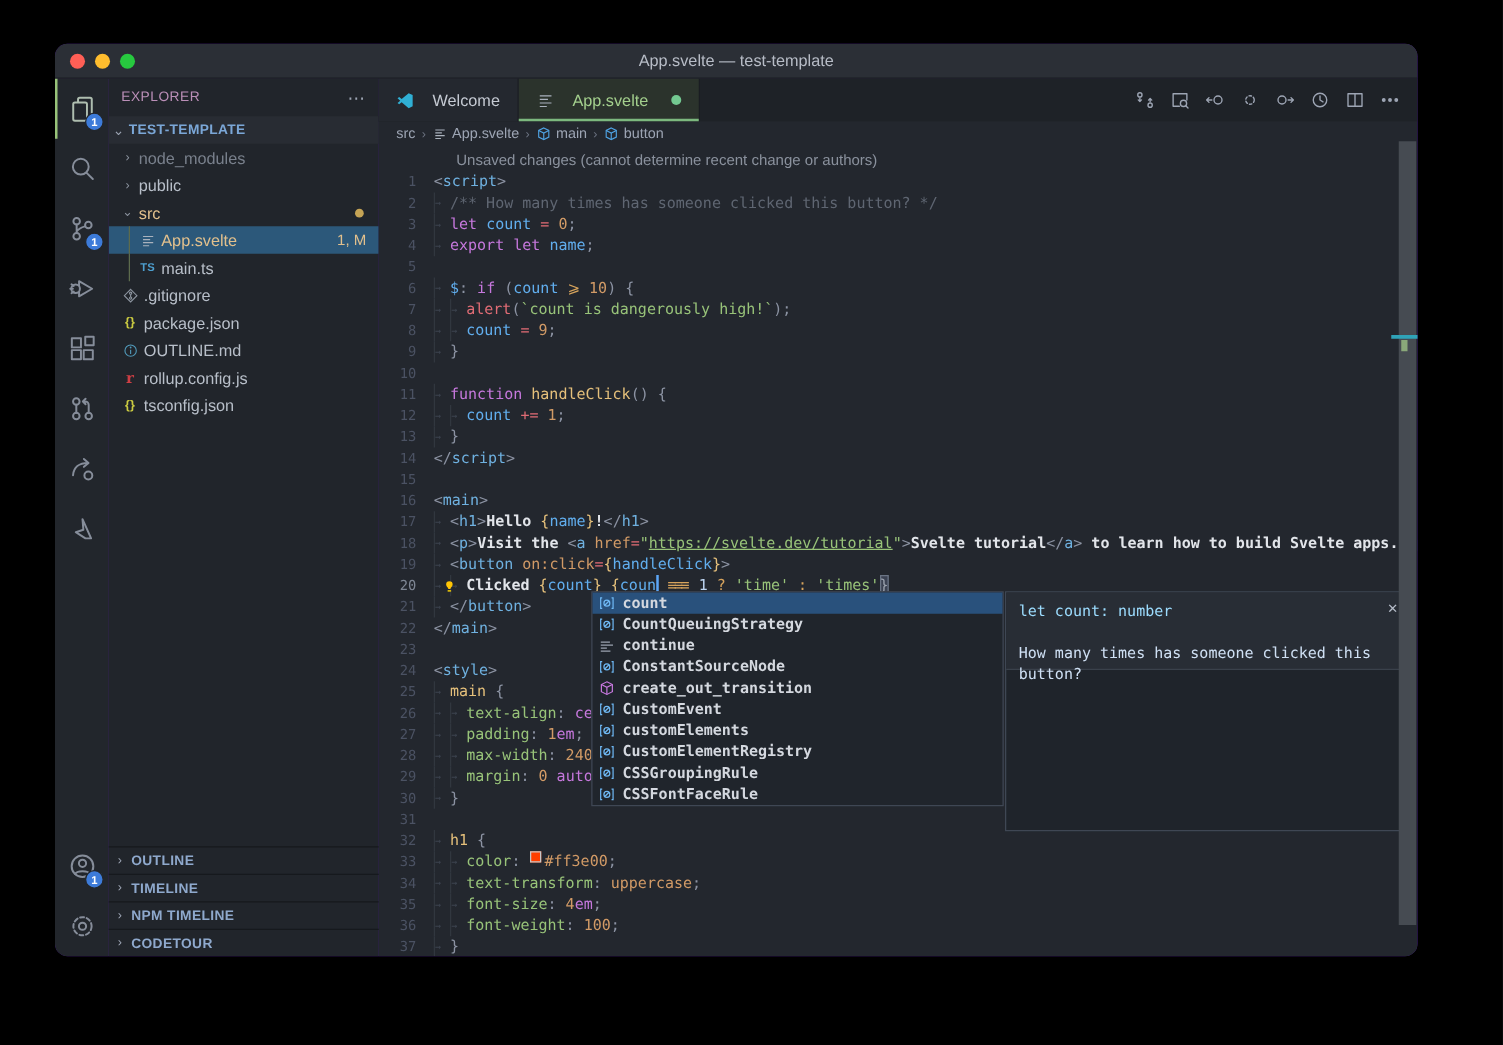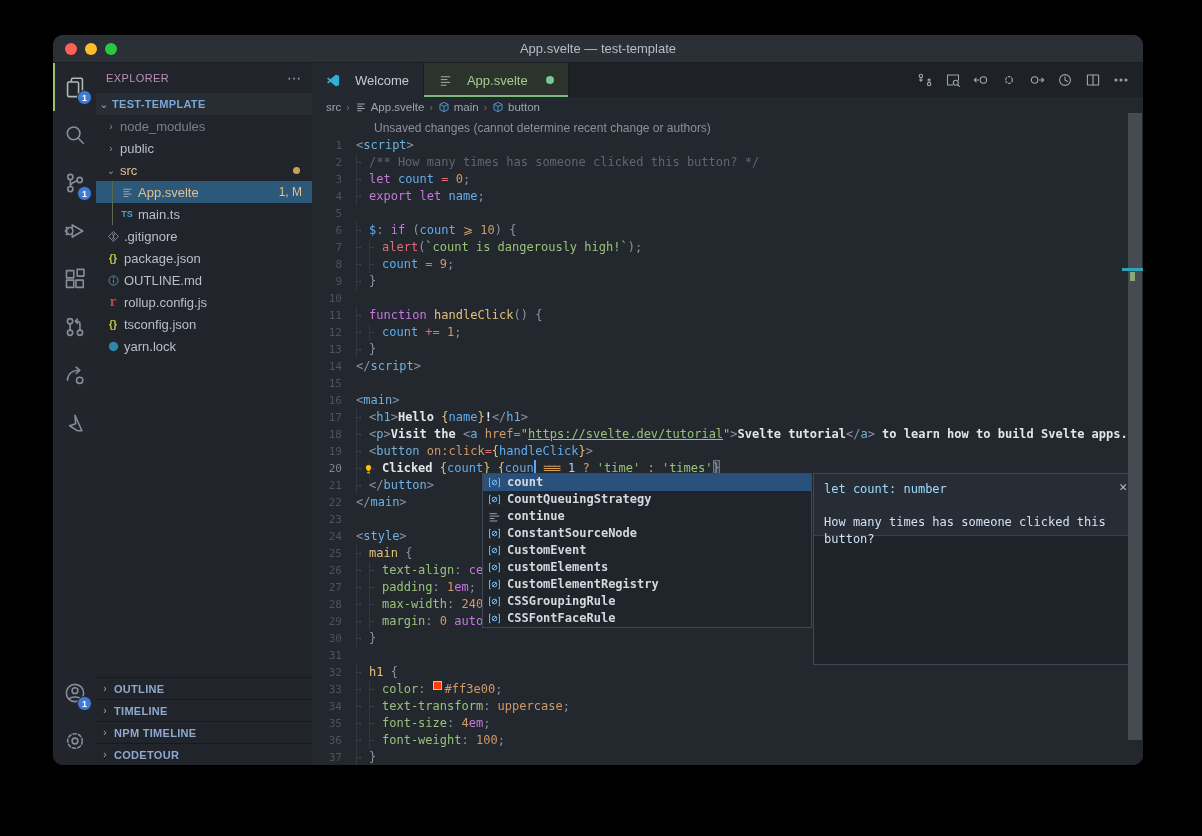--- a/index.html
+++ b/index.html
@@ -1,18 +1,18 @@
 <!DOCTYPE html>
 <html><head>
 <meta charset="utf-8">
 <style>
   * { margin:0; padding:0; box-sizing:border-box; }
   html,body { width:1202px; height:836px; background:#000; overflow:hidden;
     font-family:"Liberation Sans", sans-serif; }
-  #window { position:absolute; left:53px; top:35px; width:1090px; height:730px;
+  #window { position:absolute; left:44px; top:35px; width:1090px; height:730px;
     background:#4c1d95; border-radius:10px; overflow:hidden;
     box-shadow:0 18px 50px rgba(0,0,0,.7); display:flex; flex-direction:column; }
 
   
   #titlebar { height:28px; background:#2b2f36; display:flex; align-items:center;
     position:relative; flex:0 0 auto; border-bottom:1px solid #1b1e23; }
   .traffic { display:flex; gap:8px; margin-left:12px; }
   .tl { width:12px; height:12px; border-radius:50%; }
   #title-text { position:absolute; left:0; right:0; text-align:center;
     font-size:13px; color:#b7bcc6; pointer-events:none; }
@@ -303,28 +303,20 @@
             <span class="fic">
               <b style="color:#cc3e44;font-size:12px;font-family:'DejaVu Serif',serif">r</b>
             </span>
             <span class="lbl">rollup.config.js</span>
           </div>
           <div class="trow" style="padding-left: 8px;">
             <span class="fic">
               <b style="color:#cbcb41;font-size:10px">{}</b>
             </span>
             <span class="lbl">tsconfig.json</span>
-          </div>
-          <div class="trow" style="padding-left: 8px;">
-            <span class="fic">
-              <svg viewBox="0 0 16 16" style="">
-                <circle cx="8" cy="8" r="5.8" fill="#2b87ac" stroke="none"></circle>
-              </svg>
-            </span>
-            <span class="lbl">yarn.lock</span>
           </div>
         </div>
       <div id="sb-bottom">
           <div class="sb-sec">
             <span class="chev">›</span>
             <span>OUTLINE</span>
           </div>
           <div class="sb-sec">
             <span class="chev">›</span>
             <span>TIMELINE</span>
@@ -526,20 +518,29 @@
                 <svg viewBox="0 0 16 16" style="stroke:#6fb9f5">
                   <path d="M3.4 2.8H1.9v10.4h1.5M12.6 2.8h1.5v10.4h-1.5"></path>
                   <circle cx="8" cy="8" r="2.9"></circle>
                   <line x1="5.9" y1="10.1" x2="10.1" y2="5.9"></line>
                 </svg>
               </span>
               <span>ConstantSourceNode</span>
             </div>
             <div class="sg-row">
               <span class="sg-ic">
+                <svg viewBox="0 0 16 16" style="stroke:#c678dd">
+                  <path d="M8 1.8l5.4 2.7v7L8 14.2l-5.4-2.7v-7z"></path>
+                  <path d="M2.6 4.5L8 7.2l5.4-2.7M8 7.2v7"></path>
+                </svg>
+              </span>
+              <span>create_out_transition</span>
+            </div>
+            <div class="sg-row">
+              <span class="sg-ic">
                 <svg viewBox="0 0 16 16" style="stroke:#6fb9f5">
                   <path d="M3.4 2.8H1.9v10.4h1.5M12.6 2.8h1.5v10.4h-1.5"></path>
                   <circle cx="8" cy="8" r="2.9"></circle>
                   <line x1="5.9" y1="10.1" x2="10.1" y2="5.9"></line>
                 </svg>
               </span>
               <span>CustomEvent</span>
             </div>
             <div class="sg-row">
               <span class="sg-ic">

